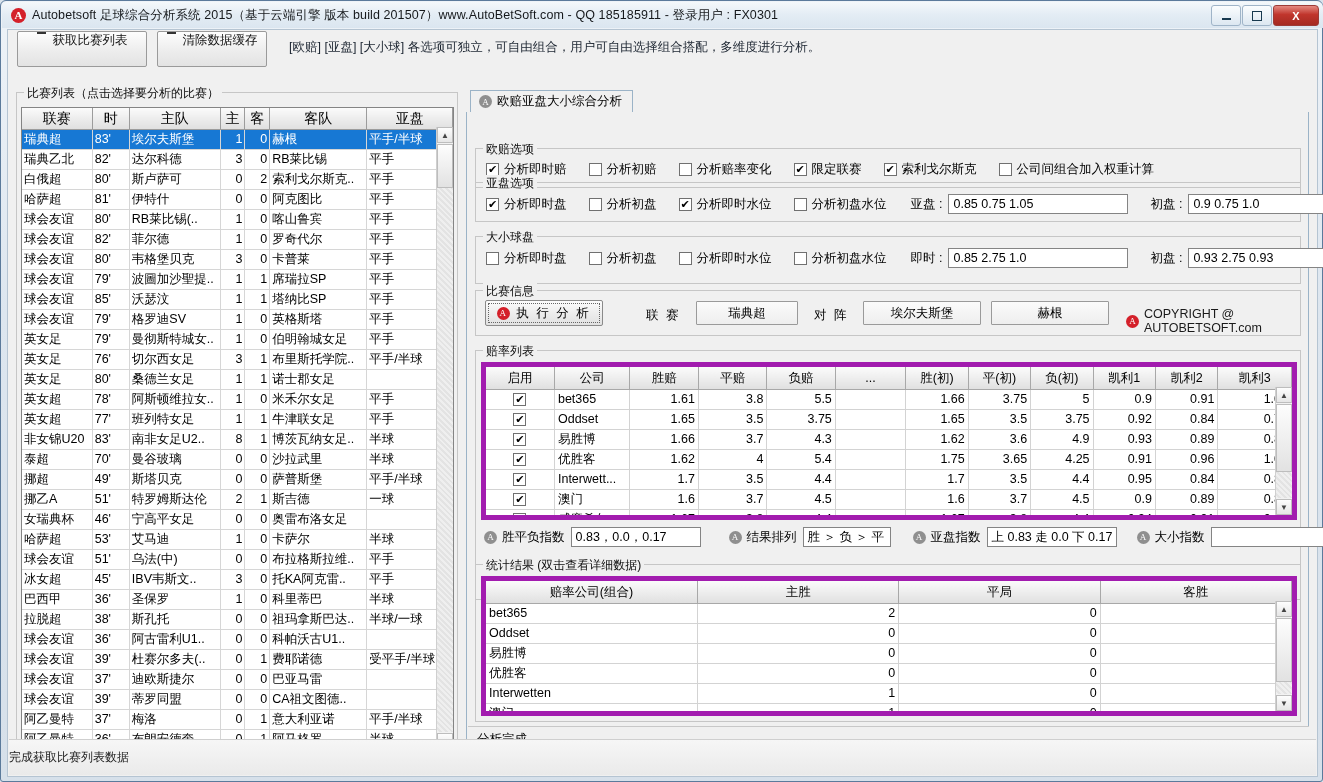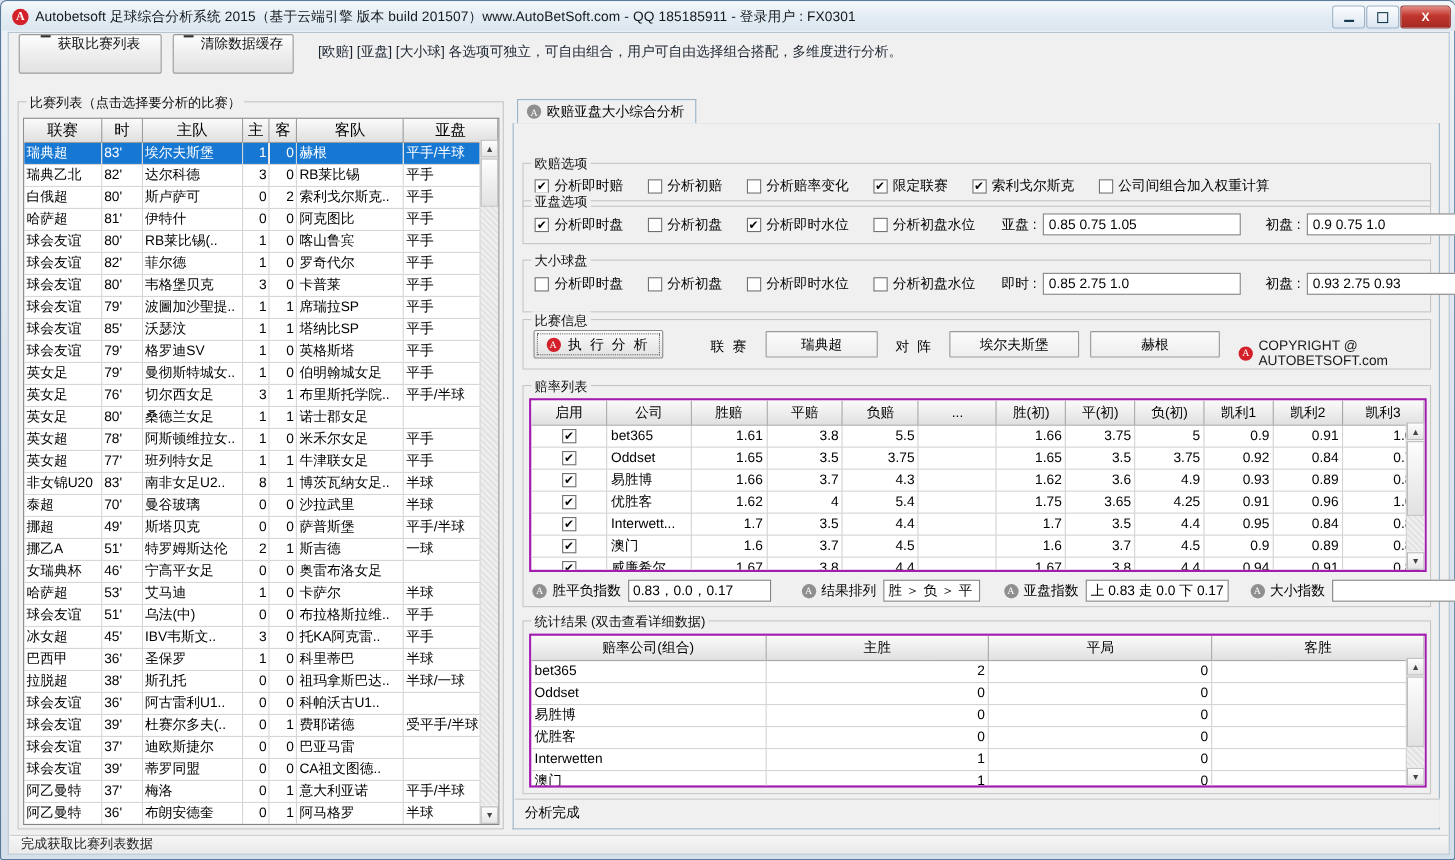--- a/index.html
+++ b/index.html
@@ -163,43 +163,43 @@
     background:linear-gradient(180deg,#fbfbfb,#eeeeee);
     border:1px solid #9a9a9a;border-radius:1px;
     display:flex;align-items:center;justify-content:center;font-size:12.5px;
   }
   .copy{
     position:absolute;top:16px;display:flex;align-items:center;gap:5px;
     font-size:12.5px;color:#1a1a1a;
   }
 
   .oddsgrid{
-    position:absolute;border:2px solid #a21caf;background:#fff;box-sizing:border-box;overflow:hidden;
+    position:absolute;border:5px solid #a21caf;background:#fff;box-sizing:border-box;overflow:hidden;
   }
   table.ogrid{border-collapse:collapse;width:100%;table-layout:fixed;}
   table.ogrid th{
     background:linear-gradient(180deg,#fbfbfb,#ebebeb 60%,#e0e0e0);
     border:1px solid #a8a8a8;border-top:none;border-left:none;
     height:20px;font-weight:normal;font-size:12.5px;
   }
   table.ogrid td{
     border-bottom:1px solid #d3d3d3;border-right:1px solid #d3d3d3;
     height:19px;font-size:12.5px;padding:0 3px;line-height:19px;white-space:nowrap;overflow:hidden;
   }
 
   .statusline{
     position:absolute;left:1px;bottom:1px;width:841px;height:26px;
     border-top:1px solid #c8c8c8;background:#f0f0f0;
     display:flex;align-items:center;padding-left:9px;font-size:12.5px;box-sizing:border-box;
   }
   .appstatus{
-    position:absolute;left:1px;bottom:1px;width:1307px;height:16px;
+    position:absolute;left:1px;bottom:1px;width:1307px;height:36px;
     background:linear-gradient(180deg,#f6f6f6,#eaeaea);
     border-top:1px solid #cfcfcf;
-    display:flex;align-items:center;padding-left:10px;font-size:12px;color:#222;box-sizing:border-box;
+    display:flex;align-items:center;font-size:12px;color:#222;box-sizing:border-box;
   }
 </style>
 </head>
 <body>
 
 <div class="win">
 
   <div class="titlebar">
     <div class="title-logo">A</div>
     <div class="title-text">Autobetsoft 足球综合分析系统 2015（基于云端引擎 版本 build 201507）www.AutoBetSoft.com - QQ 185185911 - 登录用户 : FX0301</div>
@@ -654,21 +654,21 @@
           <div class="infobox" style="left:220px;width:102px;">瑞典超</div>
           <span class="lbl" style="position:absolute;left:338px;top:16px;letter-spacing:2px">对 阵</span>
           <div class="infobox" style="left:387px;width:118px;">埃尔夫斯堡</div>
           <div class="infobox" style="left:515px;width:118px;">赫根</div>
           <div class="copy" style="left:650px;">
             <span class="abadge red">A</span>
             <span>COPYRIGHT @ AUTOBETSOFT.com</span>
           </div>
         </div>
 
-        <div class="gb" style="left:8px;top:238px;width:826px;height:202px;">
+        <div class="gb" style="left:8px;top:238px;width:826px;height:250px;">
           <div class="cap">赔率列表</div>
           <div class="oddsgrid" style="left:5px;top:11px;width:816px;height:158px;">
             <table class="ogrid">
               <colgroup>
                 <col style="width:68px">
                   <col style="width:75px">
                   <col style="width:68px">
                   <col style="width:68px">
                 <col style="width:68px">
                   <col style="width:70px">

